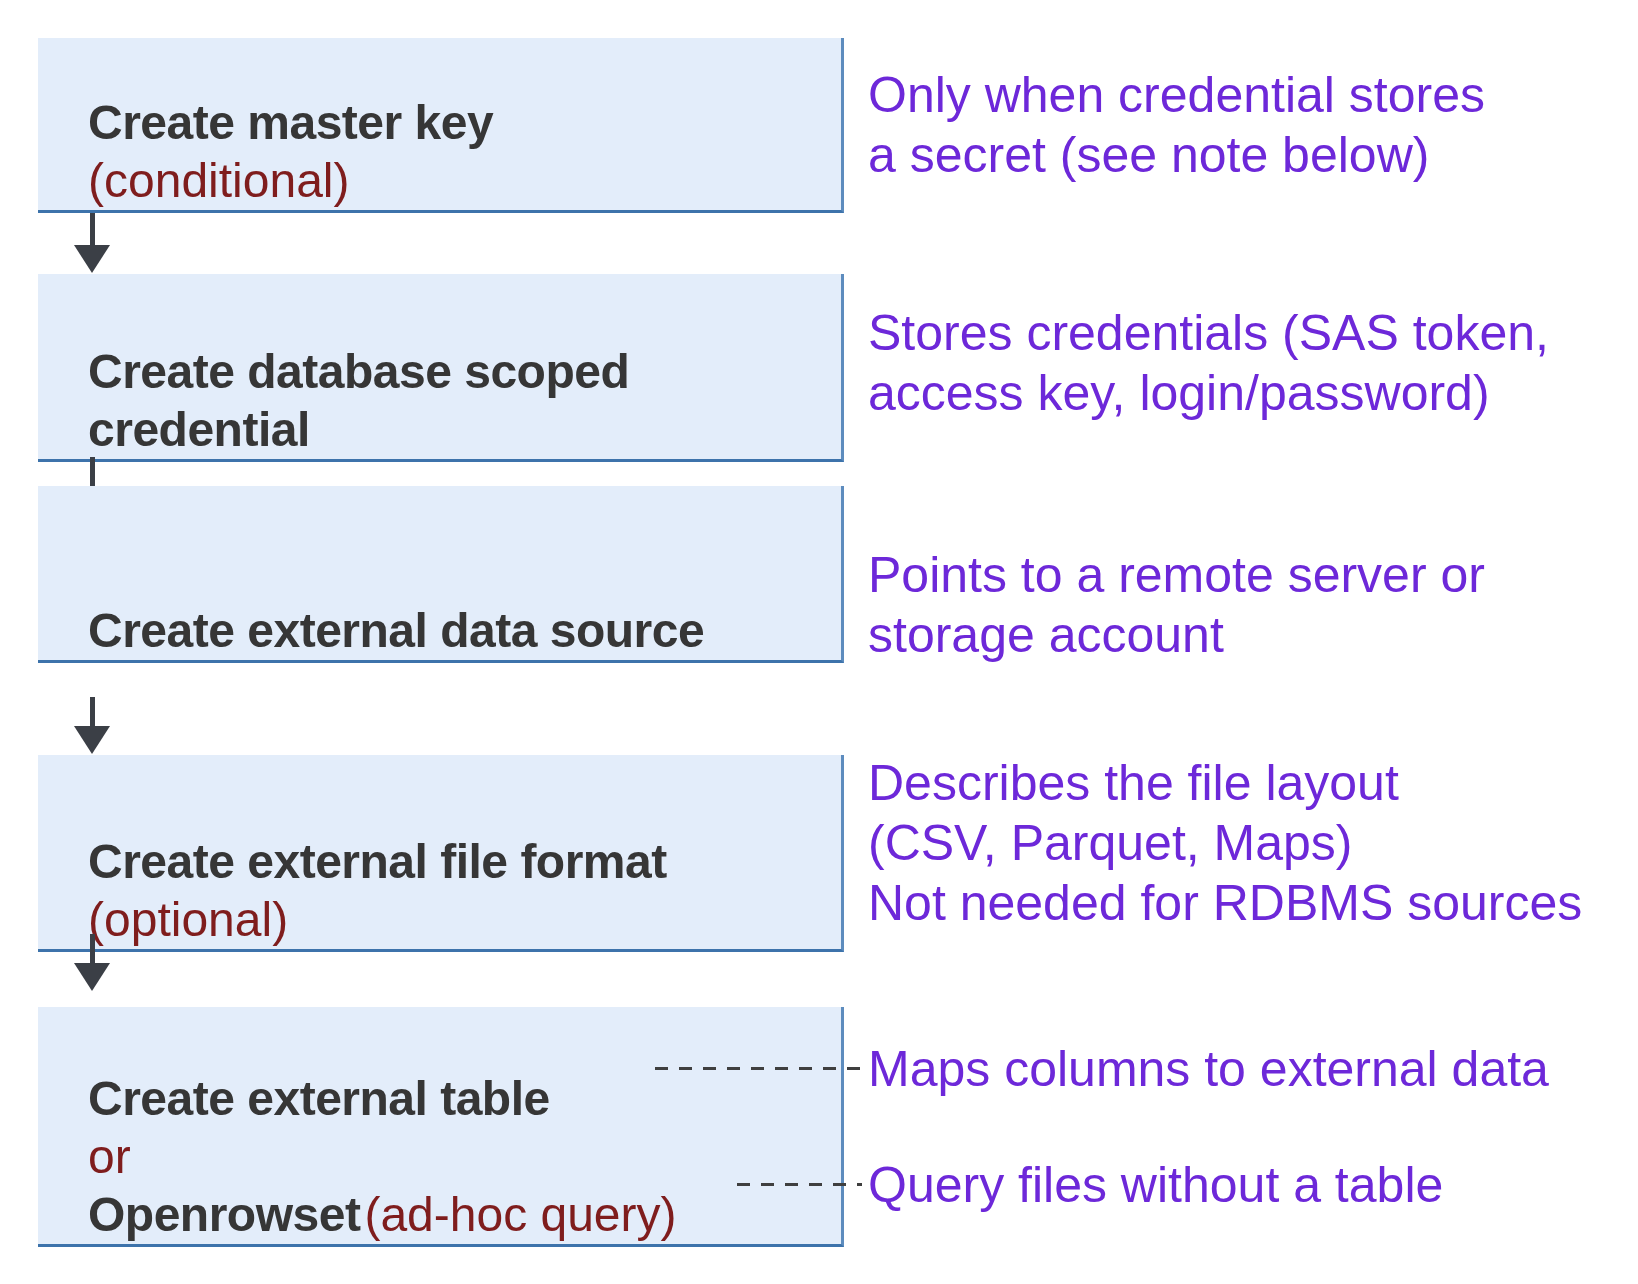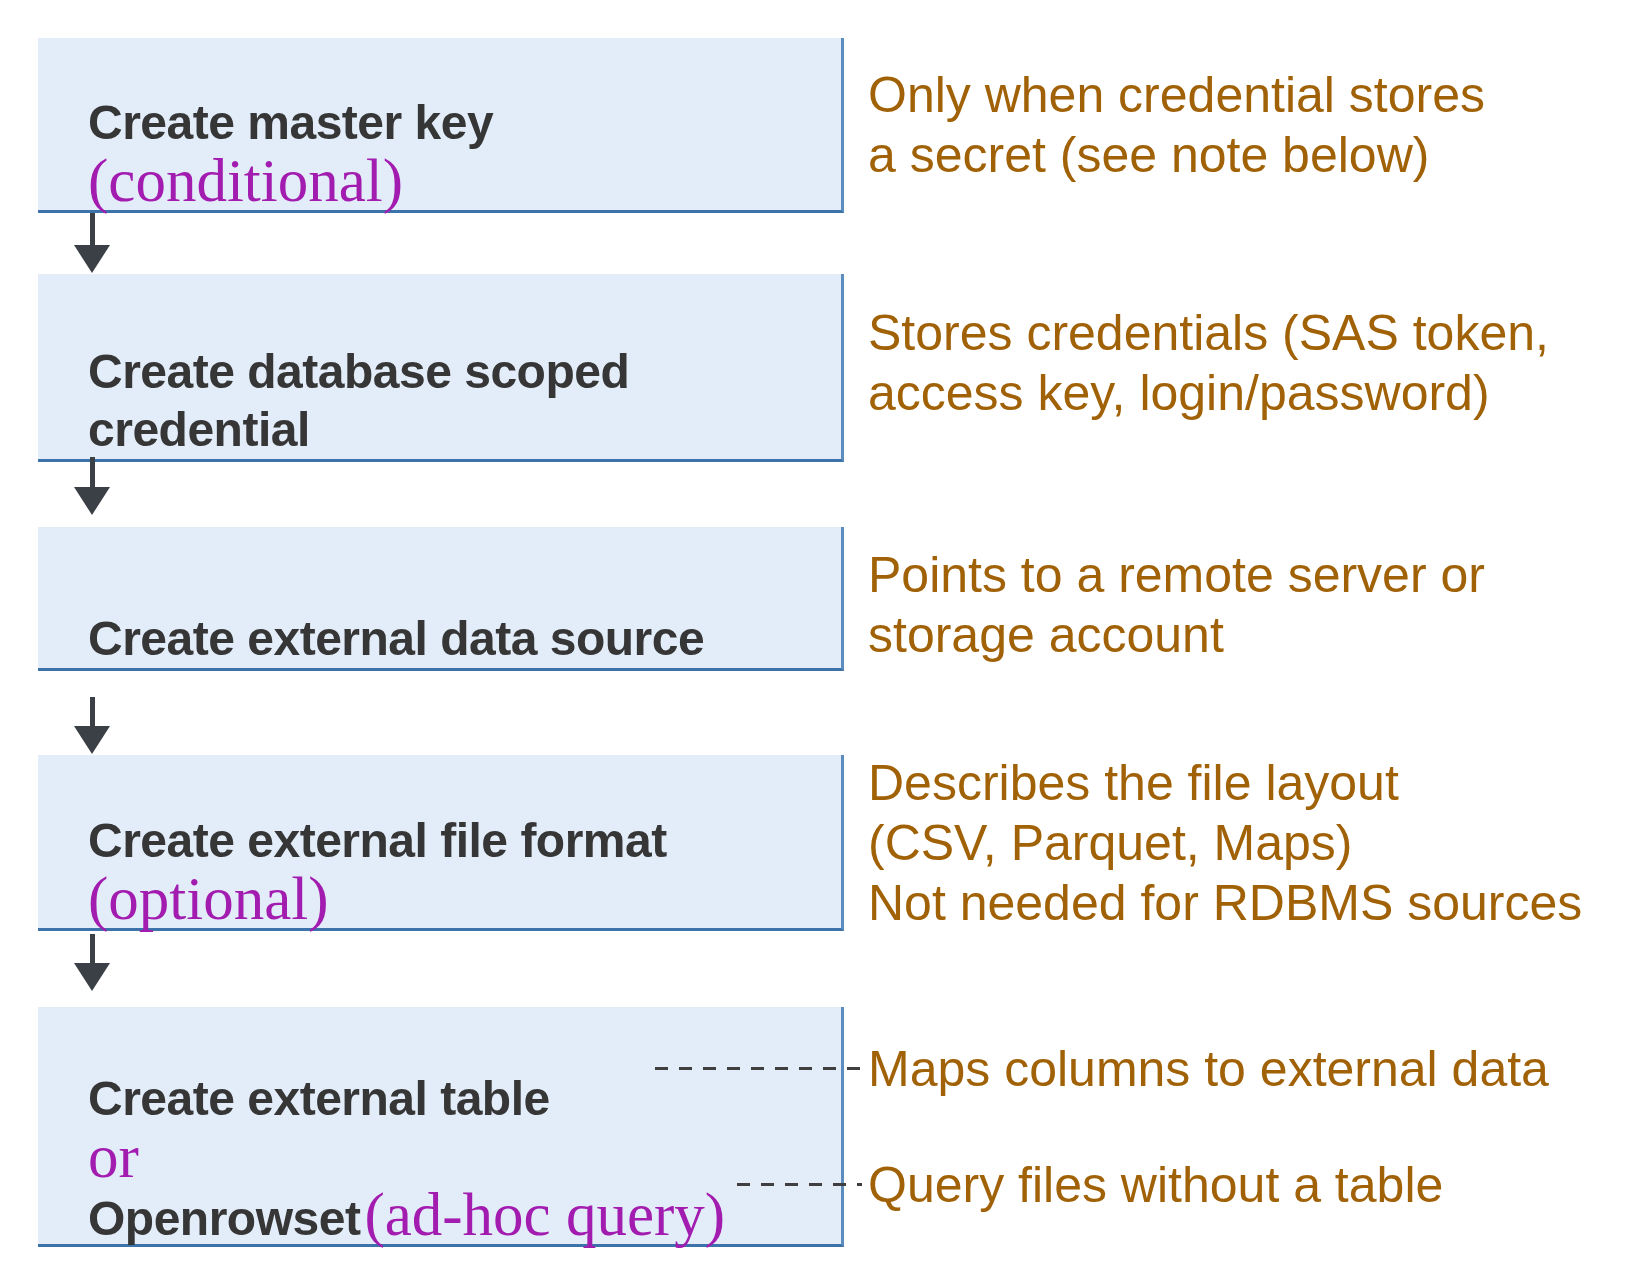--- a/index.html
+++ b/index.html
@@ -11,25 +11,25 @@
   .box {
     position:absolute; left:38px; width:806px; box-sizing:border-box;
     background:#e3edfa;
     border-right:3px solid #5d8cbe;
     border-bottom:3px solid #3d73ab;
     display:flex; flex-direction:column; justify-content:flex-end;
     padding-left:50px;
   }
   .line { display:flex; align-items:baseline; height:58px; line-height:58px; white-space:nowrap; }
   .t { font-weight:bold; font-size:48px; color:#363636; letter-spacing:-0.5px; }
-  .q { font-weight:normal; font-size:61px; color:#a21caf;font-family:Liberation Serif, serif; }
+  .q { font-weight:normal; font-size:48px; color:#7f1d1d; }
   .q.gap { margin-left:4px; }
   .note {
     position:absolute; left:868px; font-size:50px; line-height:60px;
-    color:#a16207; white-space:nowrap;
+    color:#6d28d9; white-space:nowrap;
   }
   .arrow { position:absolute; left:92px; width:0; }
   .arrow .stem {
     position:absolute; left:-2px; top:0; width:5px;
     height:calc(100% - 24px); background:#3b3f46;
   }
   .arrow .head {
     position:absolute; bottom:0; left:-18px; width:0; height:0;
     border-left:18px solid transparent; border-right:18px solid transparent;
     border-top:28px solid #3b3f46;
@@ -63,31 +63,31 @@
       </div>
     <div class="line">
         <span class="t">credential</span>
       </div>
   </div>
   <div class="arrow" style="top:457px;height:58px">
     <div class="stem"></div>
     <div class="head"></div>
   </div>
 
-  <div class="box" style="top:527px;height:144px">
+  <div class="box" style="top:486px;height:177px">
     <div class="line">
         <span class="t">Create external data source</span>
       </div>
   </div>
   <div class="arrow" style="top:697px;height:57px">
     <div class="stem"></div>
     <div class="head"></div>
   </div>
 
-  <div class="box" style="top:755px;height:176px">
+  <div class="box" style="top:755px;height:197px">
     <div class="line">
         <span class="t">Create external file format</span>
       </div>
     <div class="line">
         <span class="q">(optional)</span>
       </div>
   </div>
   <div class="arrow" style="top:934px;height:57px">
     <div class="stem"></div>
     <div class="head"></div>

